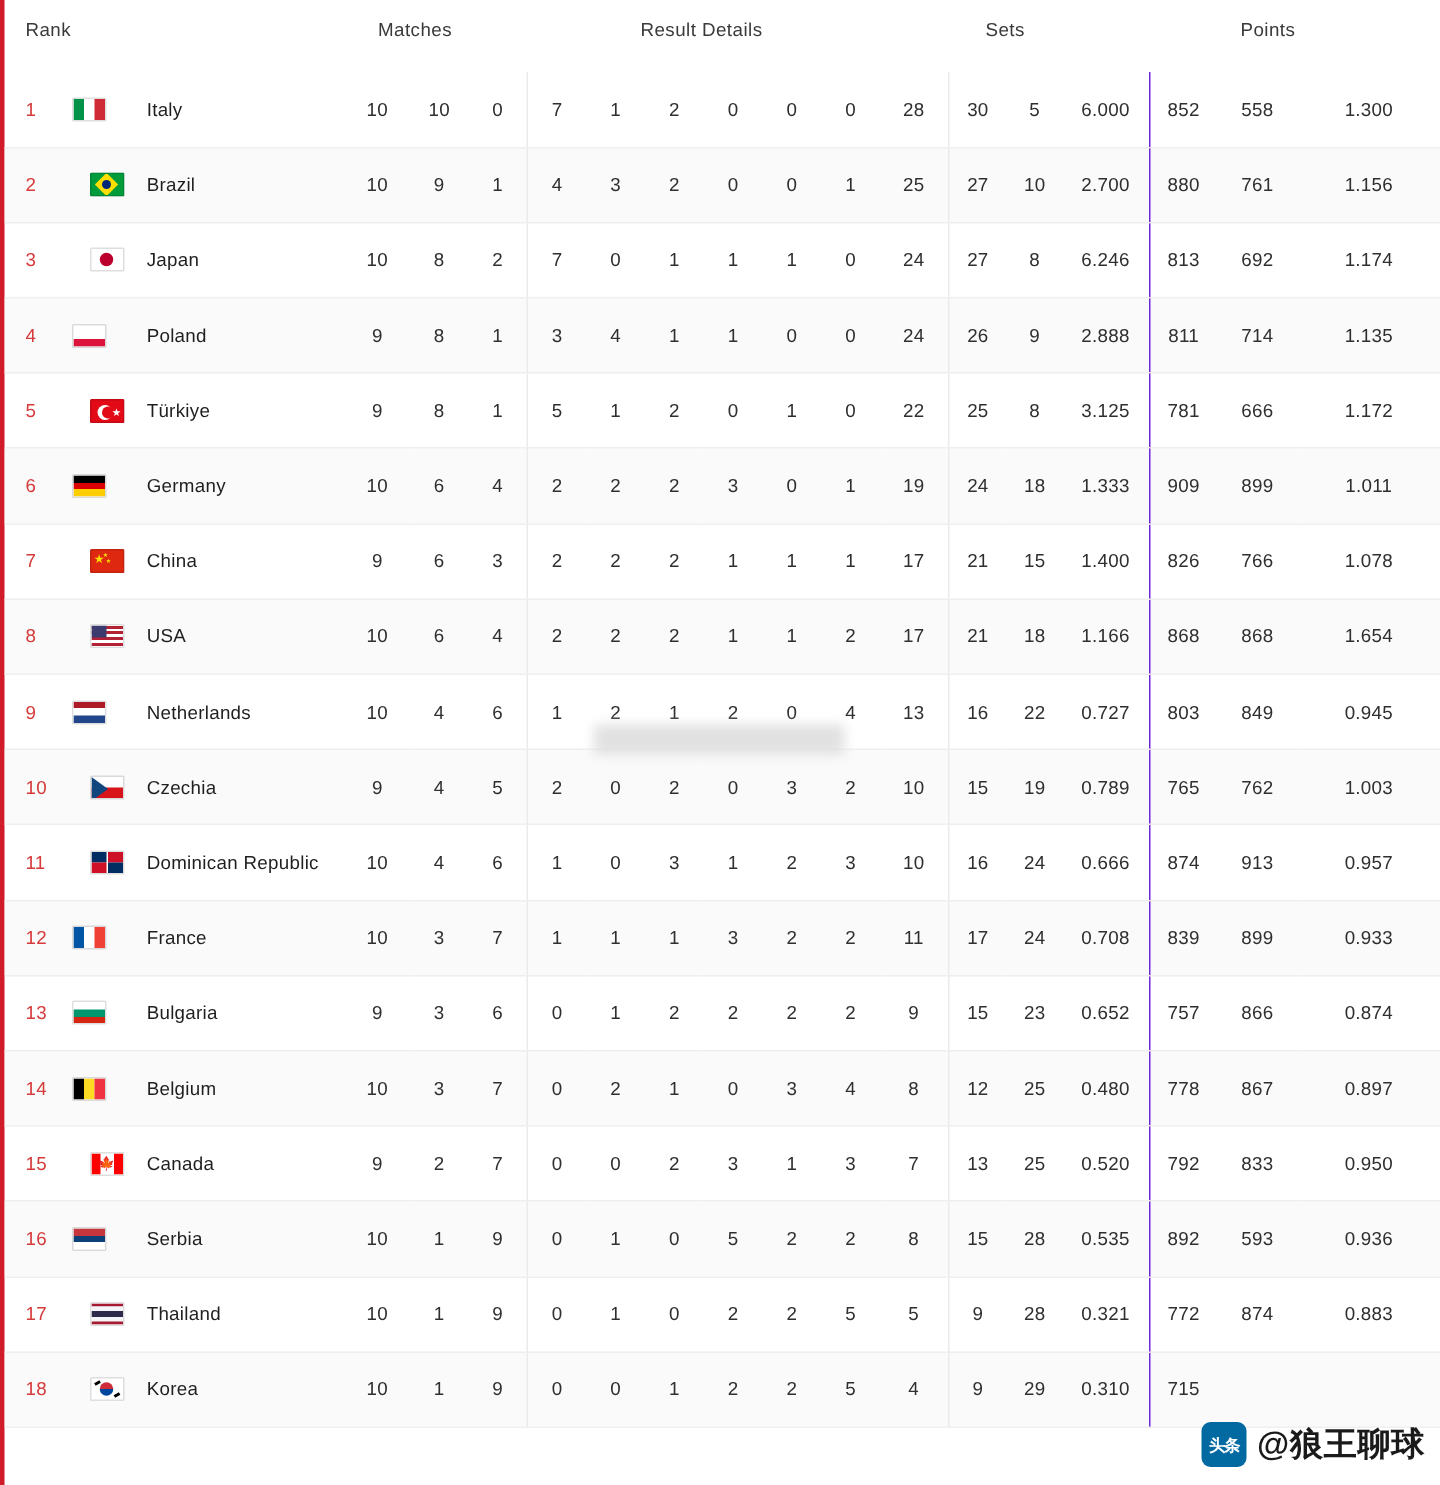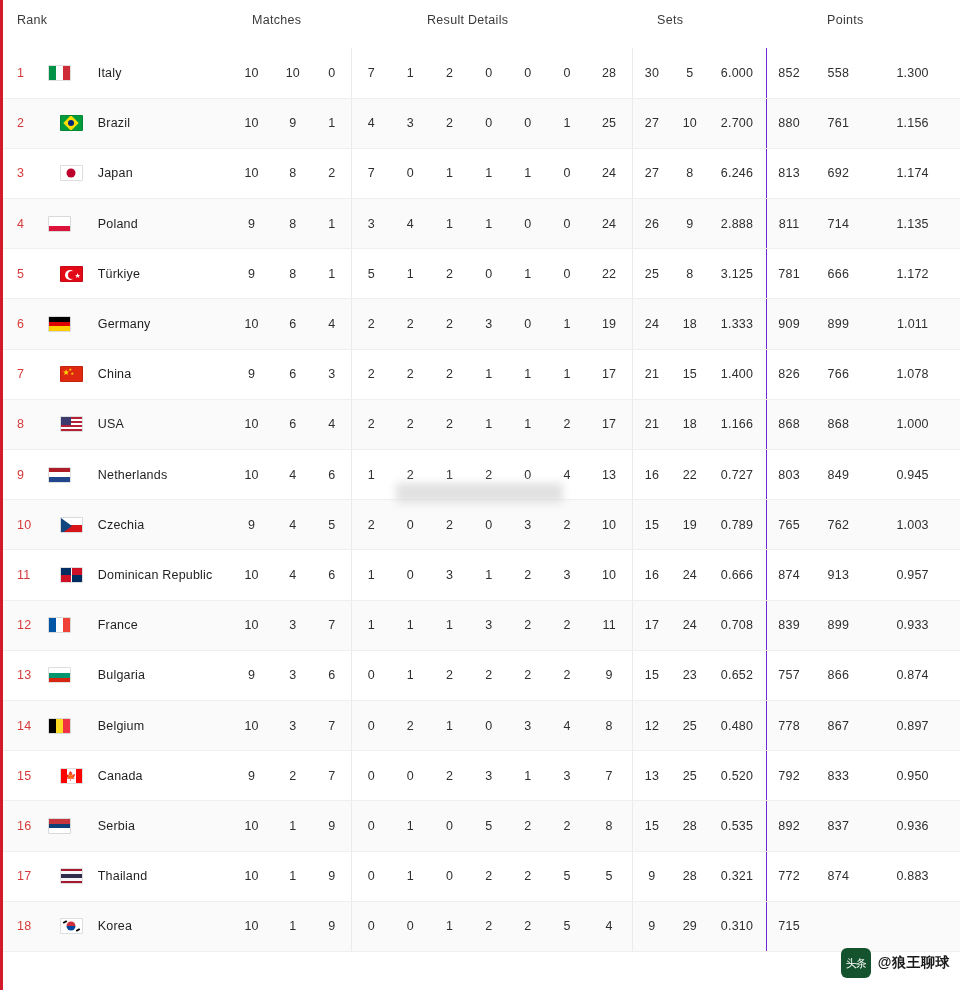--- a/index.html
+++ b/index.html
@@ -116,30 +116,30 @@
     pointer-events: none;
   }
   .watermark {
     position: absolute;
     right: 10px; bottom: 12px;
     display: flex; align-items: center; gap: 7px;
     pointer-events: none;
   }
   .wm-logo {
     width: 30px; height: 30px;
-    background: #14532d;
+    background: #0369a1;
     border-radius: 6px;
     color: #fff;
     font-size: 11px;
-    font-weight: normal;
+    font-weight: bold;
     display: flex; align-items: center; justify-content: center;
     letter-spacing: -1px;
   }
   .wm-text {
-    font-size: 14px;
+    font-size: 22px;
     color: #1a1a1a;
     font-weight: bold;
     letter-spacing: .5px;
   }
 </style>
 </head>
 <body>
 
 <div id="page">
 
@@ -330,21 +330,21 @@
           <td class="num c-r3">2</td>
           <td class="num c-r4">1</td>
           <td class="num c-r5">1</td>
           <td class="num c-r6">2</td>
           <td class="num c-r7">17</td>
           <td class="num c-s1">21</td>
           <td class="num c-s2">18</td>
           <td class="num c-s3">1.166</td>
           <td class="num c-p1">868</td>
           <td class="num c-p2">868</td>
-          <td class="c-pts">1.000</td>
+          <td class="c-pts">1.654</td>
         </tr>
         <tr class="row">
           <td class="c-rank">9</td>
           <td class="c-flag">
             <span class="flag h3">
               <i style="background:#ae1c28"></i>
               <i style="background:#ffffff"></i>
               <i style="background:#21468b"></i>
             </span>
           </td>
@@ -527,21 +527,21 @@
           <td class="num c-r2">1</td>
           <td class="num c-r3">0</td>
           <td class="num c-r4">5</td>
           <td class="num c-r5">2</td>
           <td class="num c-r6">2</td>
           <td class="num c-r7">8</td>
           <td class="num c-s1">15</td>
           <td class="num c-s2">28</td>
           <td class="num c-s3">0.535</td>
           <td class="num c-p1">892</td>
-          <td class="num c-p2">837</td>
+          <td class="num c-p2">593</td>
           <td class="c-pts">0.936</td>
         </tr>
         <tr class="row">
           <td class="c-rank">17</td>
           <td class="c-flag"><span class="flag"><span style="position:absolute;left:0;top:0;width:100%;height:16.6%;background:#a51931"></span><span style="position:absolute;left:0;top:16.6%;width:100%;height:16.6%;background:#f4f5f8"></span><span style="position:absolute;left:0;top:33.2%;width:100%;height:33.6%;background:#2d2a4a"></span><span style="position:absolute;left:0;top:66.8%;width:100%;height:16.6%;background:#f4f5f8"></span><span style="position:absolute;left:0;bottom:0;width:100%;height:16.6%;background:#a51931"></span></span></td>
           <td class="c-team">Thailand</td>
           <td class="num c-m1">10</td>
           <td class="num c-m2">1</td>
           <td class="num c-m3">9</td>
           <td class="num c-r1">0</td>

